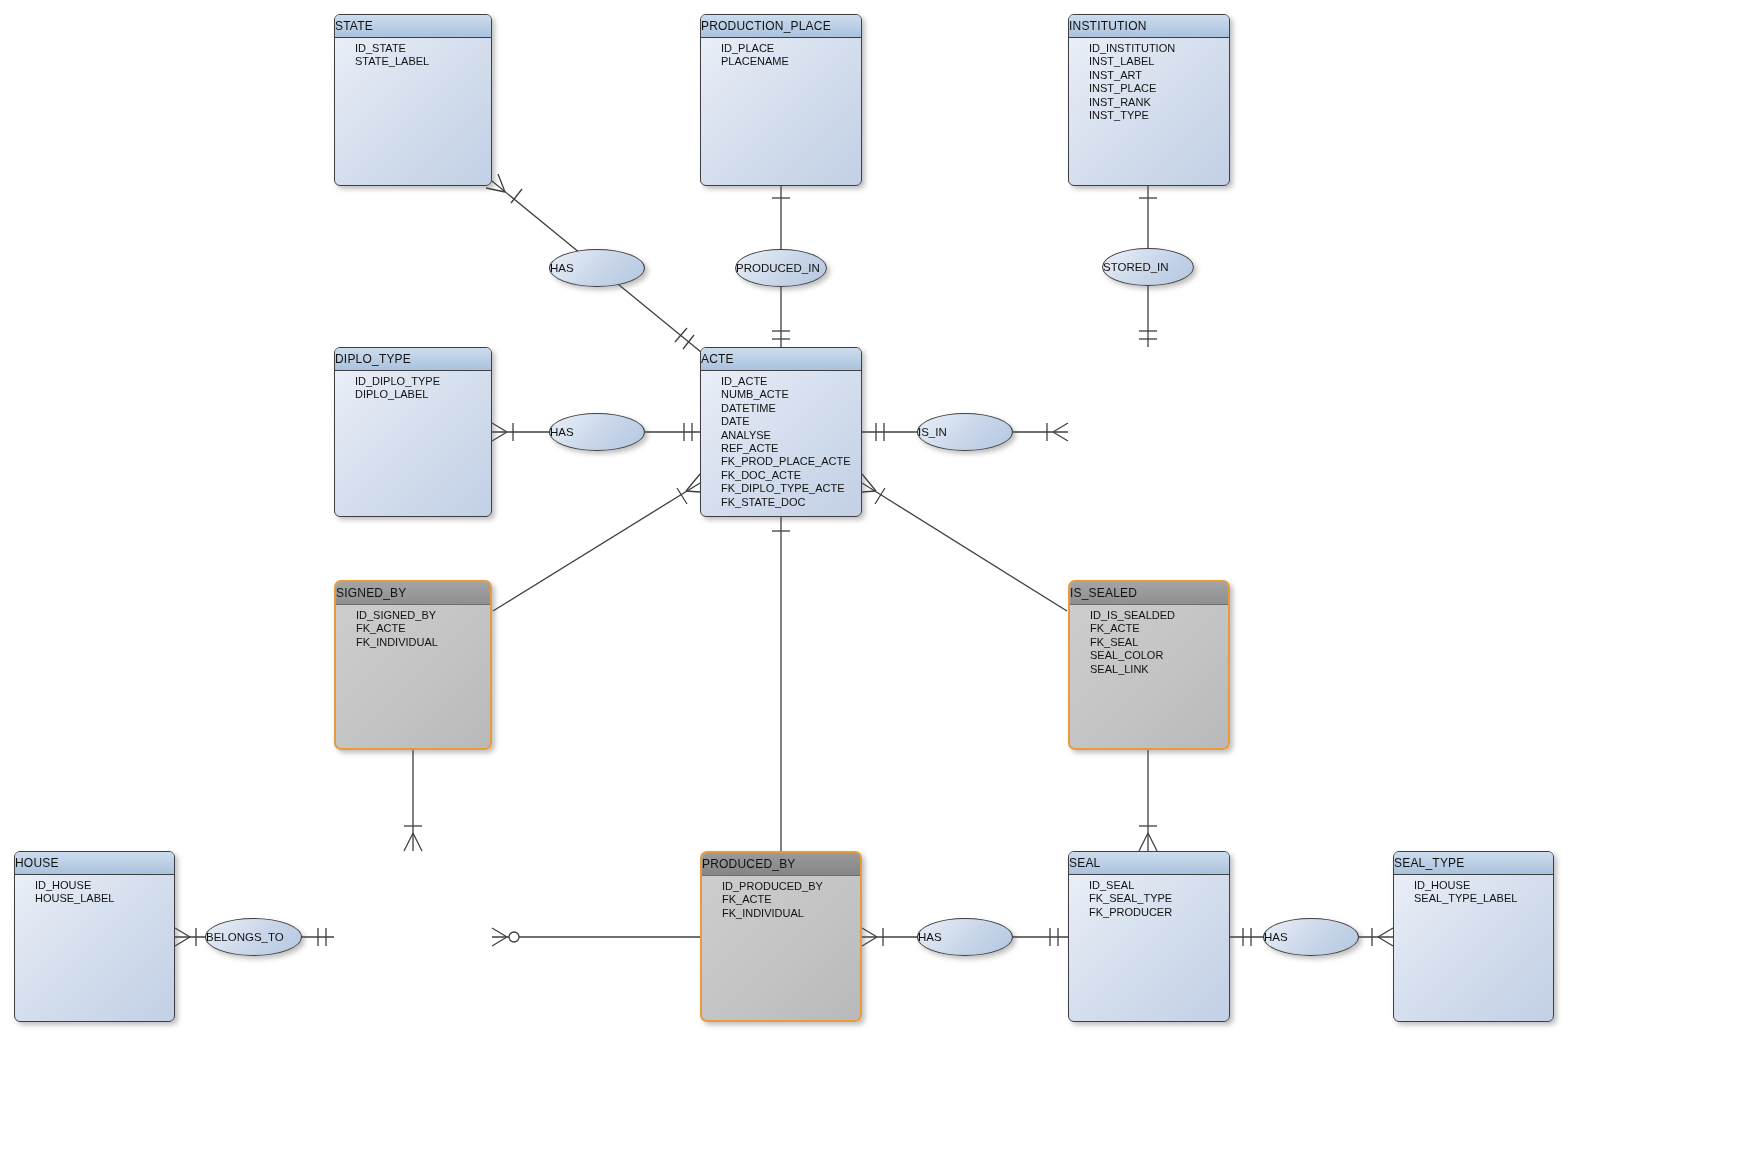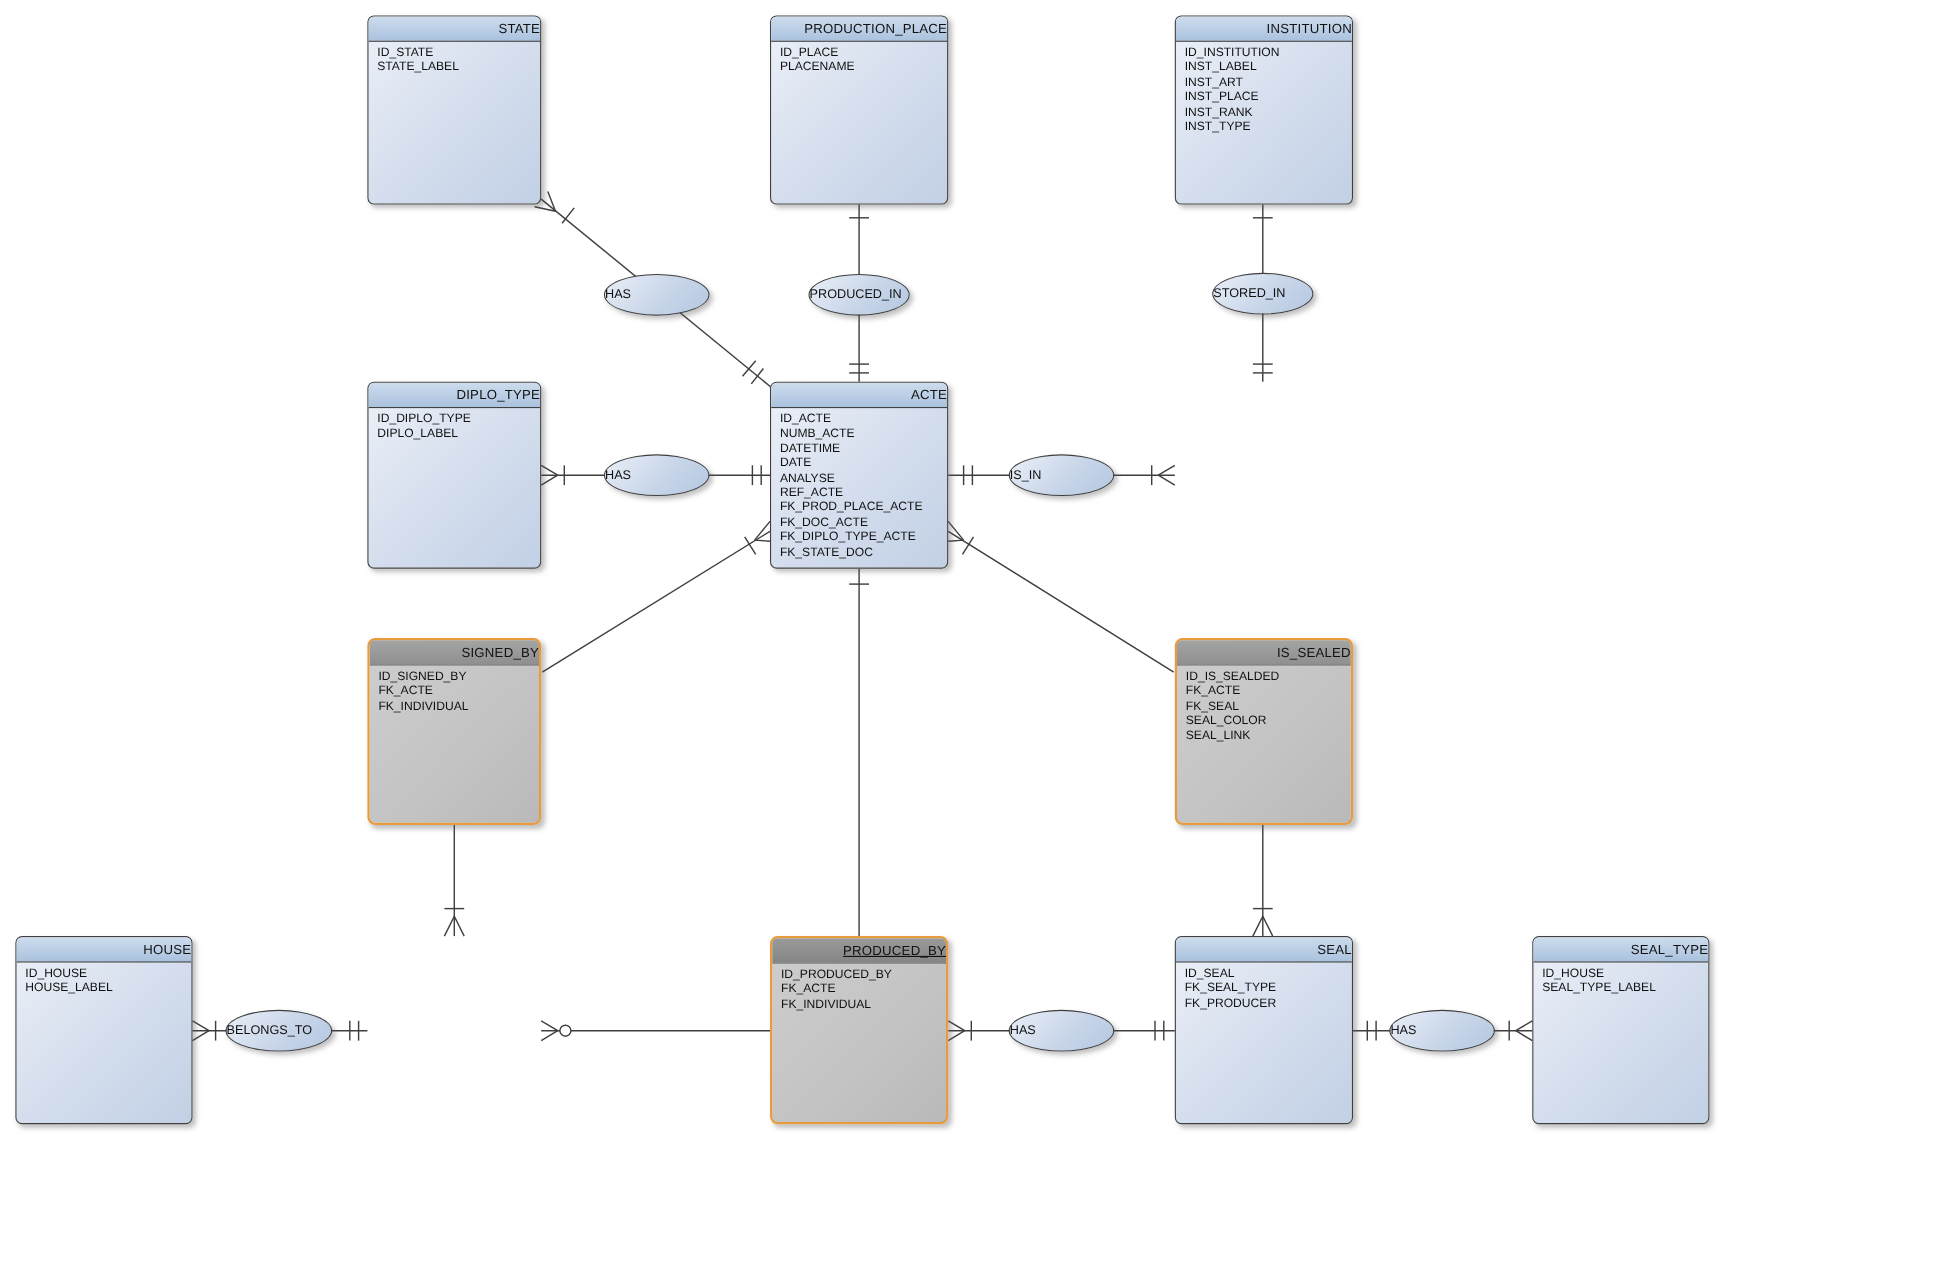--- a/index.html
+++ b/index.html
@@ -13,32 +13,32 @@
   svg.wires circle.zero { fill:#ffffff; }
 
   .entity {
     position:absolute; box-sizing:border-box;
     border:1px solid #3f3f3f; border-radius:6px;
     background:linear-gradient(135deg,#edf1f8 0%,#d3dded 55%,#c2d0e5 100%);
     box-shadow:3px 3px 5px rgba(90,90,90,.38);
     overflow:hidden;
   }
   .entity .hdr {
-    height:22px; line-height:22px; text-align:right;
+    height:22px; line-height:22px; text-align:left;
     font-size:12px; letter-spacing:.2px;
     background:linear-gradient(#cddced 0%,#aac2de 100%);
     border-bottom:1px solid #3f3f3f;
   }
-  .entity .bod { padding:4px 8px; font-size:11px; line-height:13.4px; white-space:nowrap; }
+  .entity .bod { padding:4px 20px; font-size:11px; line-height:13.4px; white-space:nowrap; }
   .entity.gray {
     border:2px solid #e79b3c; border-radius:7px;
     background:linear-gradient(135deg,#cecece 0%,#c3c3c3 60%,#b9b9b9 100%);
   }
   .entity.gray .hdr { background:linear-gradient(#a4a4a4,#8f8f8f); border-bottom:1px solid #6e6e6e; }
-  .entity.gray.darkhdr .hdr { background:linear-gradient(#9a9a9a,#858585);text-decoration:underline; }
+  .entity.gray.darkhdr .hdr { background:linear-gradient(#9a9a9a,#858585); }
 
   .rel {
     position:absolute; box-sizing:border-box;
     border:1px solid #3f3f3f; border-radius:50%;
     background:linear-gradient(135deg,#eaeff7 0%,#c6d4e8 60%,#b4c8e1 100%);
     box-shadow:3px 3px 5px rgba(90,90,90,.38);
     display:flex; align-items:center; justify-content:flex-start;
     font-size:11.5px;
   }
 </style>

